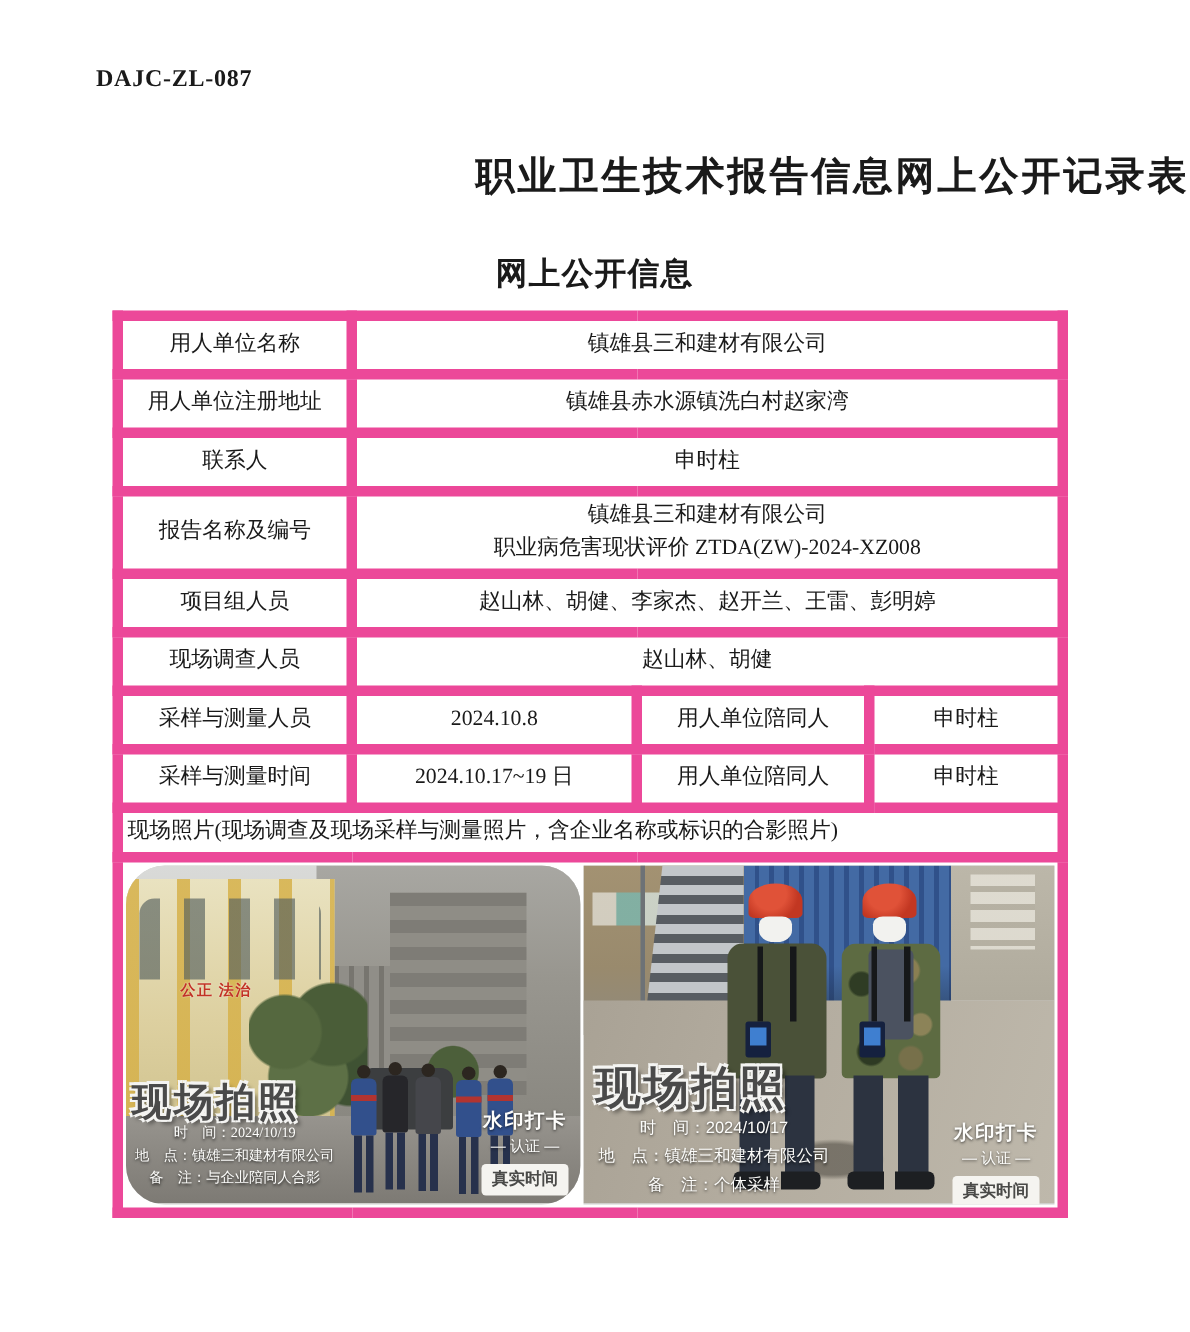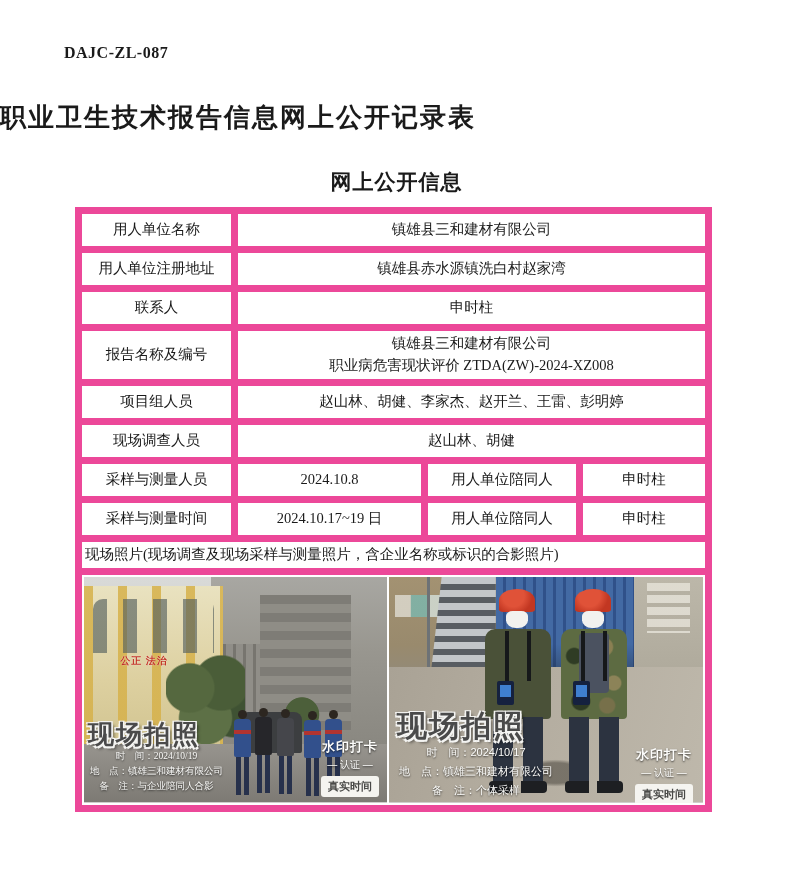--- a/index.html
+++ b/index.html
@@ -2,38 +2,38 @@
 <html><head>
 <meta charset="utf-8">
 <style>
   * { margin:0; padding:0; box-sizing:border-box; }
   html,body { background:#ffffff; }
   body { font-family:"Liberation Serif","DejaVu Serif",serif; color:#1a1a1a; }
   .page { position:relative; width:793px; height:888px; background:#fff; overflow:hidden; margin:0 auto; }
 
   .doc-code { position:absolute; left:64px; top:44px; font-size:16px; letter-spacing:.5px;
               font-family:"Liberation Serif","DejaVu Serif",serif; font-weight:bold; }
-  .title   { position:absolute; left:0; top:100px; width:100%; text-align:left;
+  .title   { position:absolute; left:0; top:100px; width:100%; text-align:right;
              font-size:26px; font-weight:bold; letter-spacing:2px; }
   .subtitle{ position:absolute; left:0; top:168px; width:100%; text-align:center;
              font-size:21px; font-weight:bold; letter-spacing:1px; }
 
   table.info-table { position:absolute; left:75px; top:207px; width:630px;
                      border-collapse:collapse; table-layout:fixed; }
   .info-table td { border:7px solid #ec4899; font-size:14.5px; text-align:center;
                    vertical-align:middle; padding:2px 4px; line-height:1.5; }
   .info-table tr.r { height:39px; }
   .info-table tr.r-tall { height:53px; }
   .info-table tr.r-cap { height:33px; }
   .info-table td.caption { text-align:left; padding-left:3px; font-size:14.5px; }
   .info-table td.photo-cell { padding:2px; height:230px; vertical-align:top; }
 
   .photo-wrap { display:flex; gap:2px; height:226px; }
   .photo { position:relative; overflow:hidden; height:226px; background:#cfcfcd; }
-  .photo.left  { width:303px; }
+  .photo.left  { width:303px;border-radius:26px; }
   .photo.right { flex:1; }
   .photo .abs { position:absolute; }
 
   
   .lp-sky { left:0; top:0; width:100%; height:40%; background:linear-gradient(#d9dad8,#cdcdc9); }
   .lp-plant { left:42%; top:0; width:58%; height:74%;
       background:linear-gradient(180deg,#a8a7a2 0%,#98968f 45%,#8a8881 100%); }
   .lp-plant-dark { left:58%; top:8%; width:30%; height:60%;
       background:repeating-linear-gradient(180deg,#7e7c76 0 9px,#8f8d86 9px 18px); }
   .lp-plant-frame { left:46%; top:30%; width:12%; height:40%;

